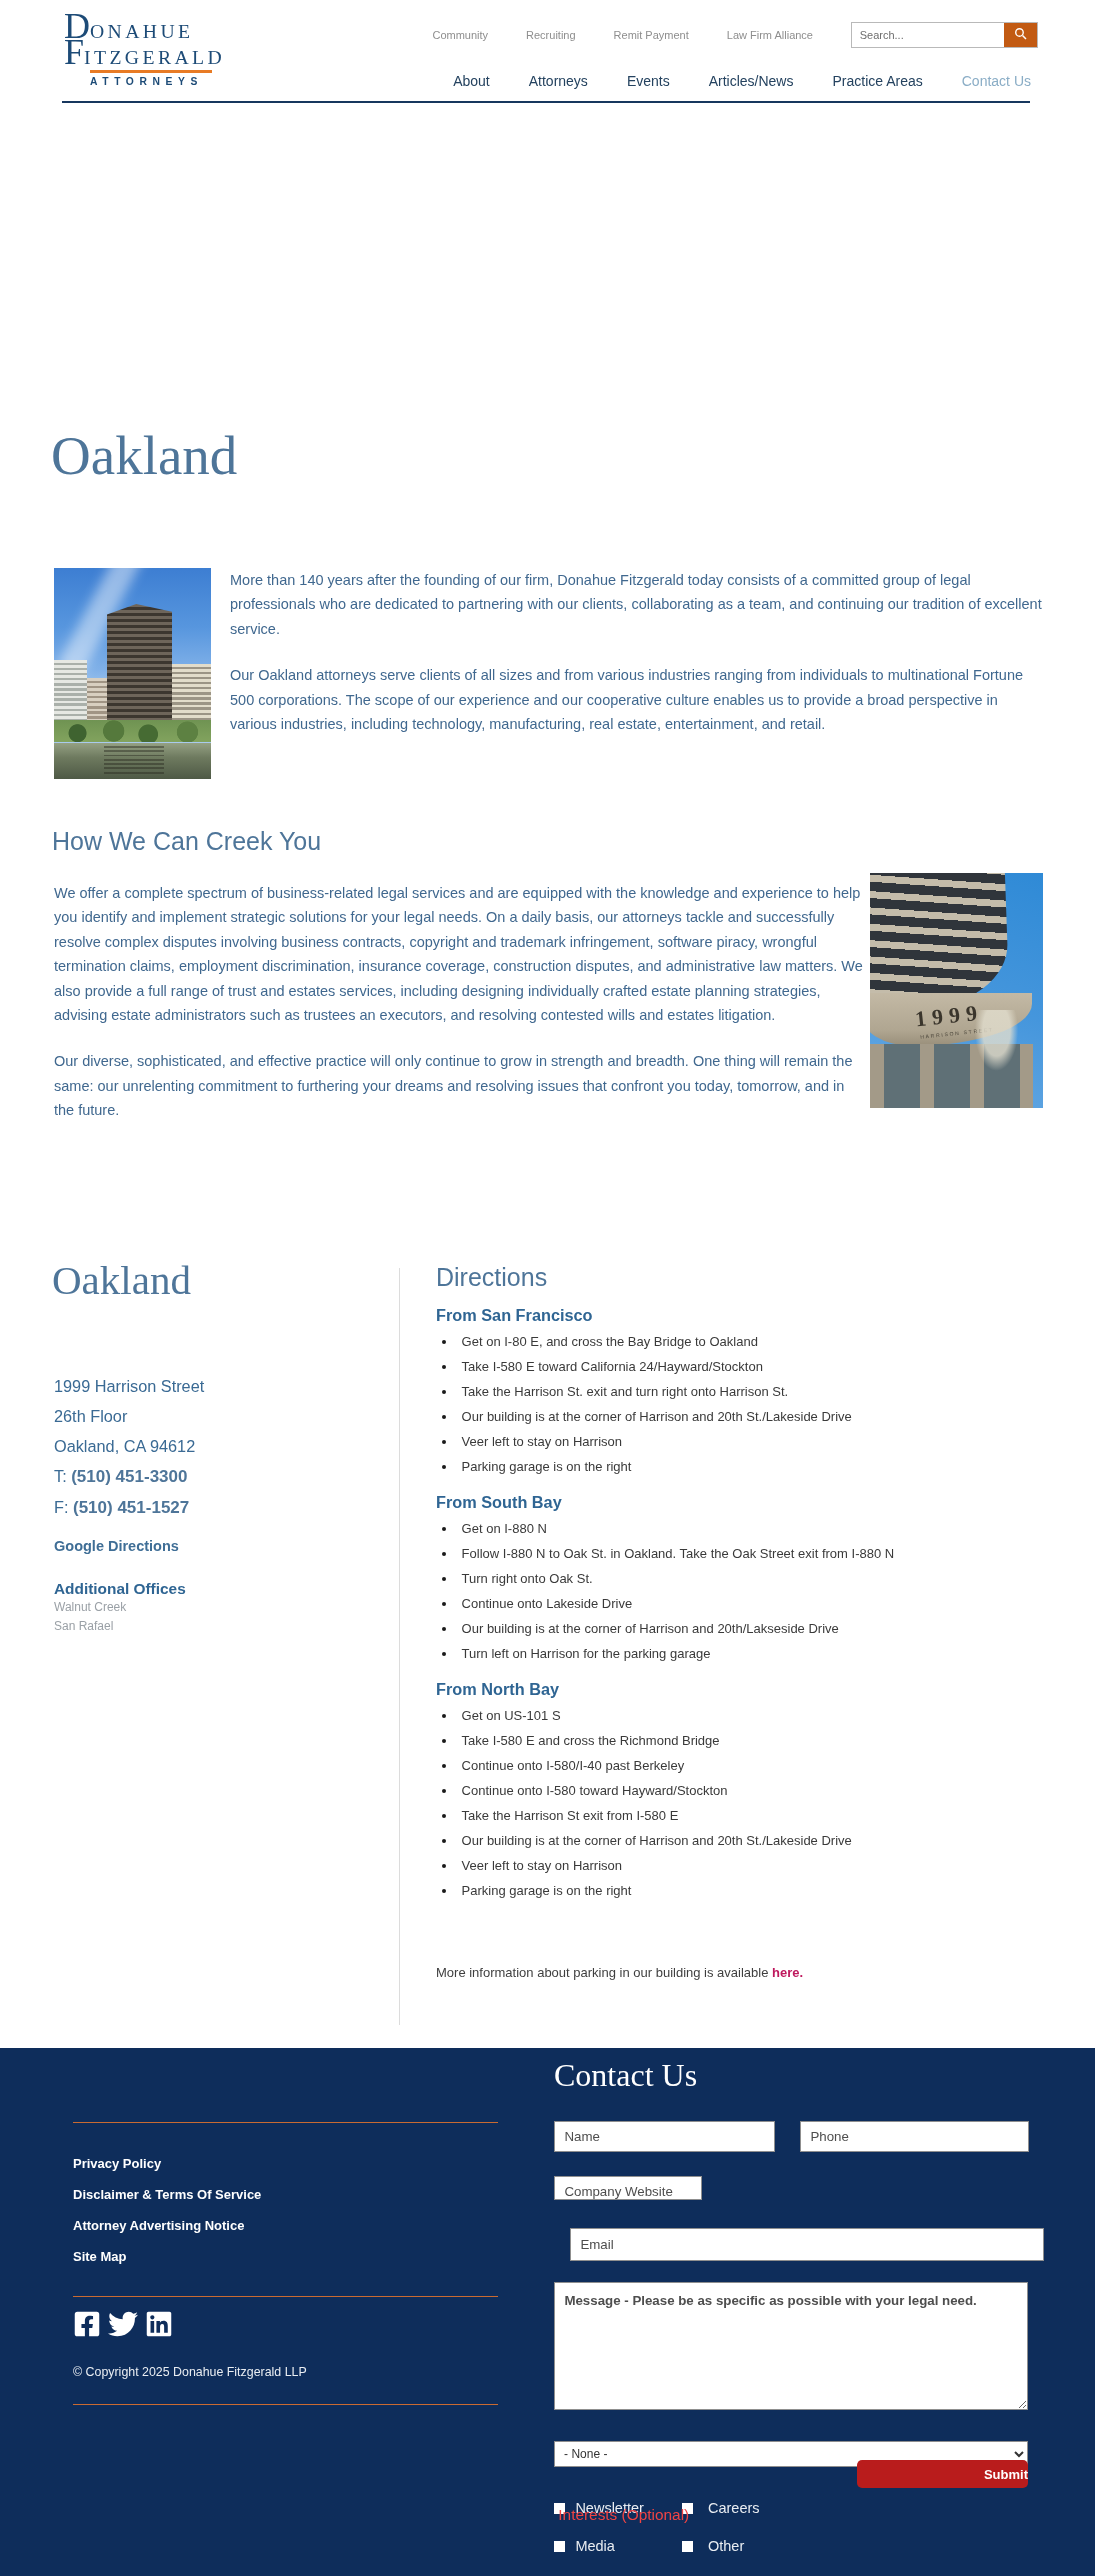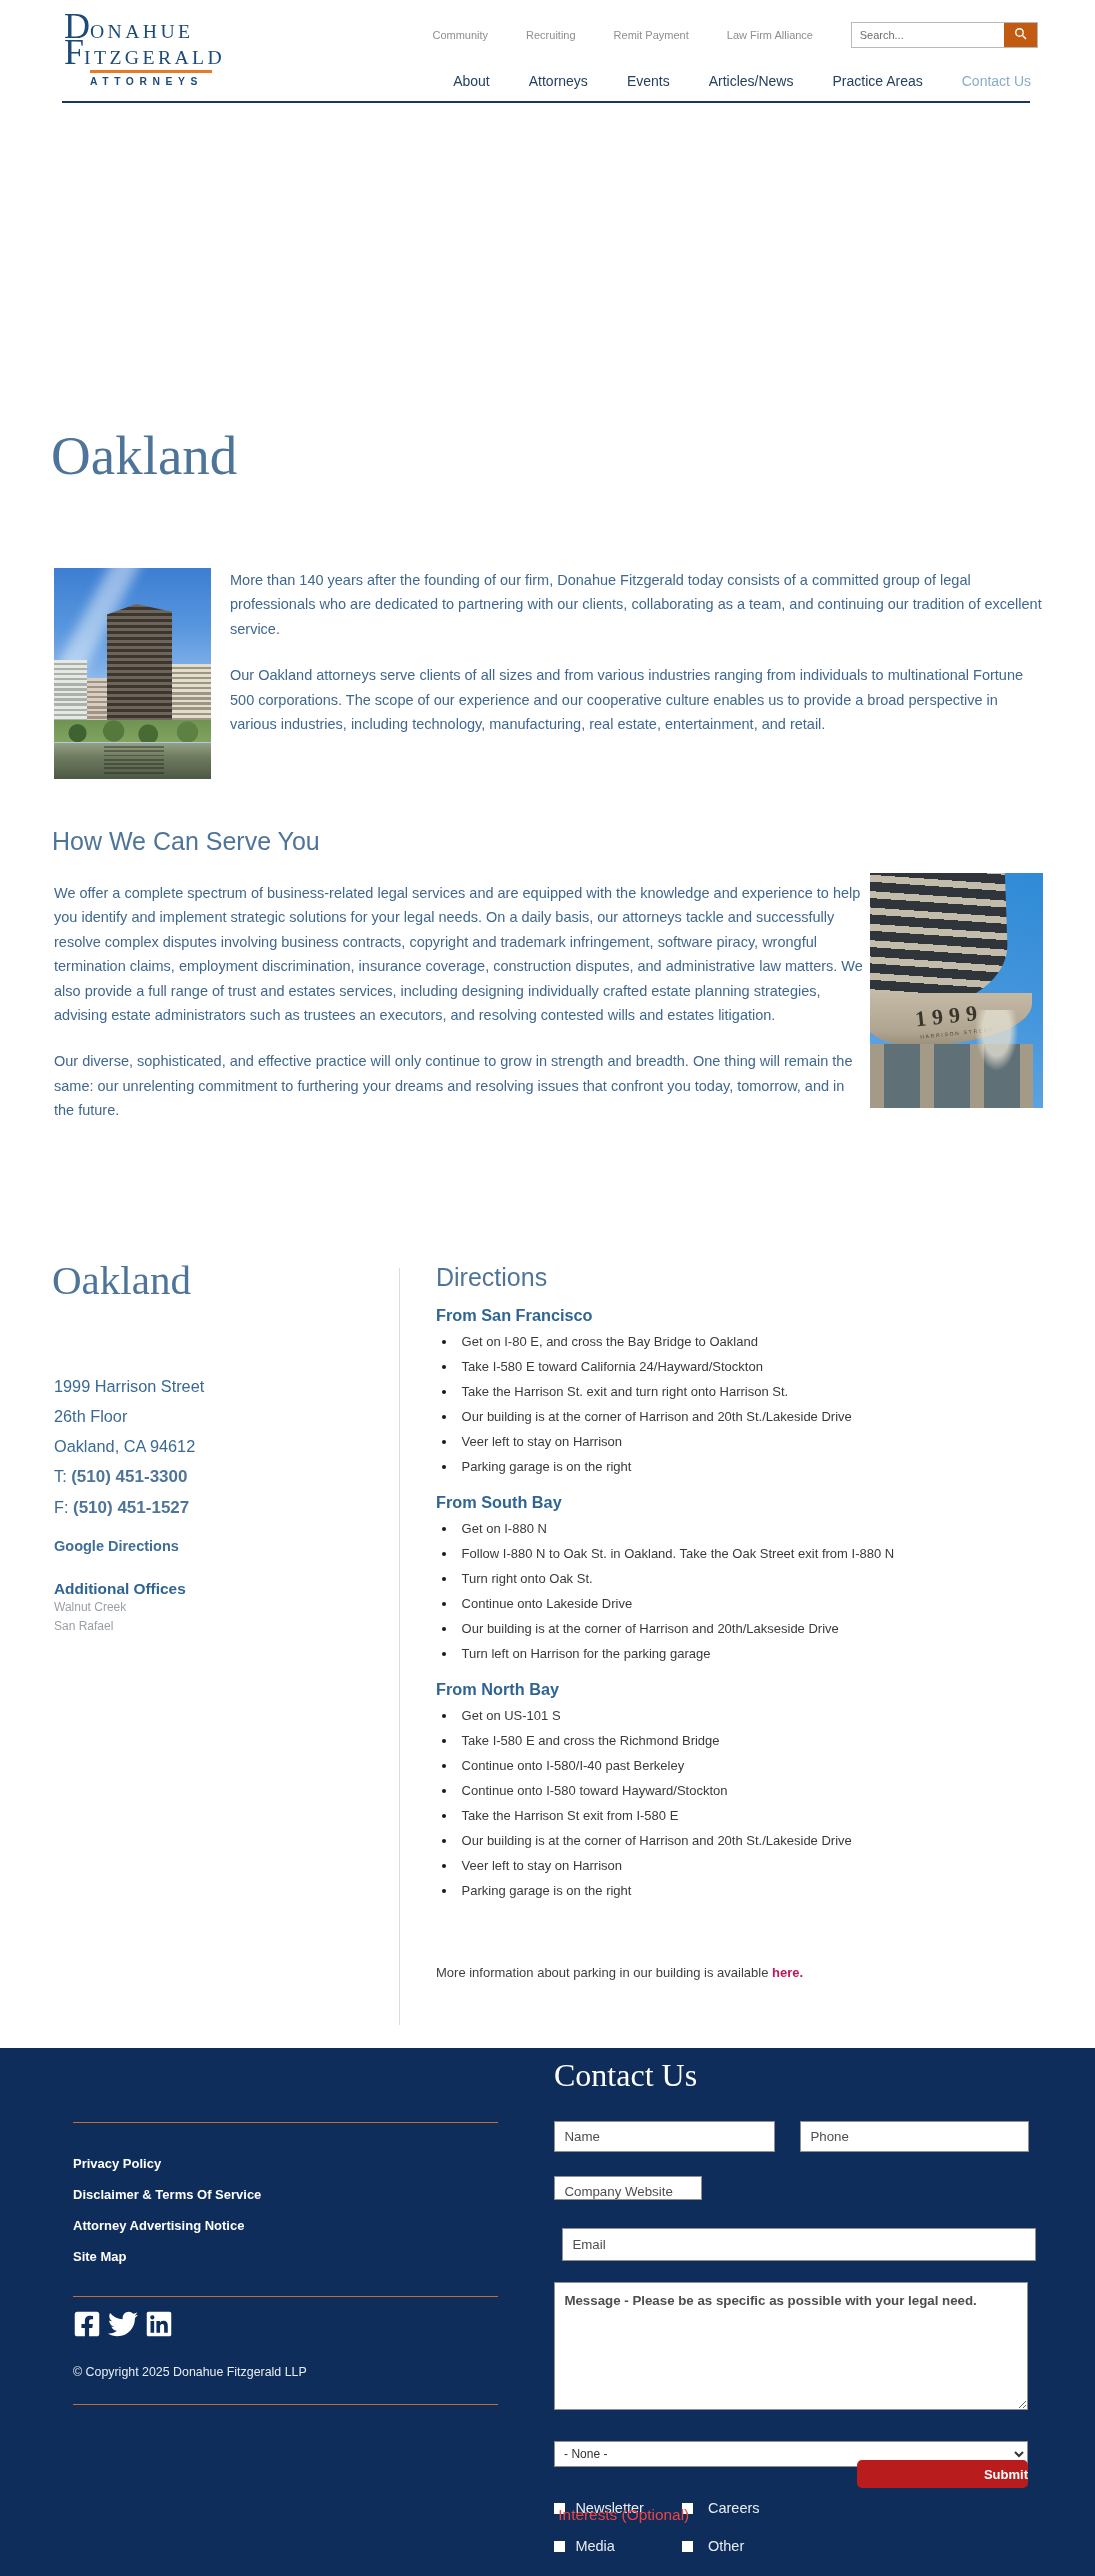--- a/index.html
+++ b/index.html
@@ -108,21 +108,21 @@
   .social a { display: flex; }
   .copyright { position: absolute; left: 73px; top: 317px; font-size: 12.4px; font-weight: 300; color: #e9edf2; }
 
   .f-form { position: absolute; left: 554px; top: 0; width: 479px; }
   .f-form-heading { position: absolute; top: 8.6px; left: 0; font-family: "Liberation Serif", "DejaVu Serif", serif; font-weight: 400; font-size: 32px; color: #fff; }
   .f-input { position: absolute; background: #fff; border: 0.9px solid #8f8f8f; font-family: "Liberation Sans", sans-serif; font-size: 13.3px; color: #444; padding: 0 9.4px; }
   .f-input::placeholder, .f-textarea::placeholder { color: #4e4e4e; opacity: 1; }
   .in-name { top: 73px; left: 0; width: 221px; height: 31px; }
   .in-phone { top: 73px; left: 246px; width: 229px; height: 31px; }
   .in-company { top: 128px; left: 0; width: 148px; height: 24px; padding-top: 6.8px; }
-  .in-email { top: 180px; left: 8px; width: 474px; height: 33px; }
+  .in-email { top: 180px; left: 16px; width: 474px; height: 33px; }
   .f-textarea { position: absolute; top: 234px; left: 0; width: 474px; height: 128px; background: #fff; border: 0.9px solid #8f8f8f; font-family: "Liberation Sans", sans-serif; font-size: 13.3px; color: #444; padding: 10.3px 9.4px; font-weight: bold; }
   .f-select { position: absolute; top: 393px; left: 0; width: 474px; height: 26px; background: #fff; border: 0.9px solid #8f8f8f; font-family: "Liberation Sans", sans-serif; font-size: 12px; color: #333; padding: 0 5.1px; }
   .btn-submit { position: absolute; top: 412px; left: 303px; width: 171px; height: 28px; background: #b91c1c; border: none; border-radius: 5.1px; color: #fff; font-weight: bold; font-size: 13px; text-align: right; padding-left: 23px; cursor: pointer; font-family: "Liberation Sans", sans-serif; }
   .cb-row { position: absolute; left: 0; width: 474px; height: 17px; }
   .cb-row1 { top: 452px; } .cb-row2 { top: 490px; }
   .cb { position: absolute; appearance: none; -webkit-appearance: none; width: 11px; height: 11px; background: #fff; border: none; top: 2.6px; cursor: pointer; }
   .cb-a { left: 0; } .cb-b { left: 128px; }
   .cb-label { position: absolute; top: 0; font-size: 14.5px; font-weight: 300; color: #e9edf2; }
   .cb-label-a { left: 21.4px; } .cb-label-b { left: 154px; }
   .interests-label { position: absolute; top: 458px; left: 4.3px; font-size: 15.4px; font-weight: 300; color: #ef4444; }
@@ -180,21 +180,21 @@
       <div class="bldg-right"></div>
       <div class="trees"></div>
       <div class="water"></div>
     </div>
     <div class="intro-text">
       <p class="body-p">More than 140 years after the founding of our firm, Donahue Fitzgerald today consists of a committed group of legal professionals who are dedicated to partnering with our clients, collaborating as a team, and continuing our tradition of excellent service.</p>
       <p class="body-p">Our Oakland attorneys serve clients of all sizes and from various industries ranging from individuals to multinational Fortune 500 corporations. The scope of our experience and our cooperative culture enables us to provide a broad perspective in various industries, including technology, manufacturing, real estate, entertainment, and retail.</p>
     </div>
   </section>
 
-  <h2 class="serve-heading">How We Can Serve You</h2>
+  <h2 class="serve-heading">How We Can Creek You</h2>
   <div class="serve-text">
     <p class="body-p">We offer a complete spectrum of business-related legal services and are equipped with the knowledge and experience to help you identify and implement strategic solutions for your legal needs. On a daily basis, our attorneys tackle and successfully resolve complex disputes involving business contracts, copyright and trademark infringement, software piracy, wrongful termination claims, employment discrimination, insurance coverage, construction disputes, and administrative law matters. We also provide a full range of trust and estates services, including designing individually crafted estate planning strategies, advising estate administrators such as trustees an executors, and resolving contested wills and estates litigation.</p>
     <p class="body-p">Our diverse, sophisticated, and effective practice will only continue to grow in strength and breadth. One thing will remain the same: our unrelenting commitment to furthering your dreams and resolving issues that confront you today, tomorrow, and in the future.</p>
   </div>
   <div class="photo-building">
     <div class="tower"></div>
     <div class="band"></div>
     <div class="sign">1999</div>
     <div class="sign-sub">HARRISON STREET</div>
     <div class="base"></div>

